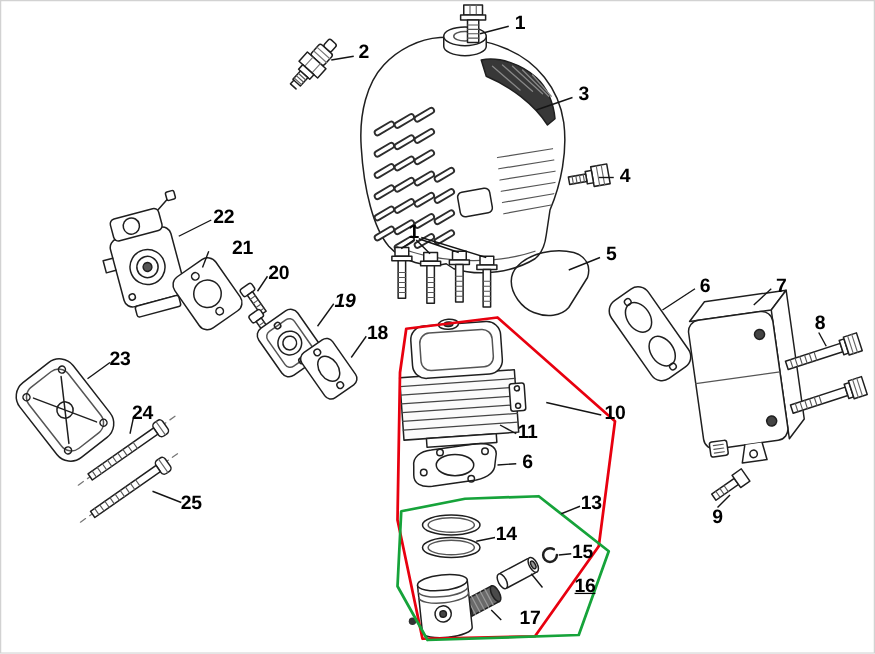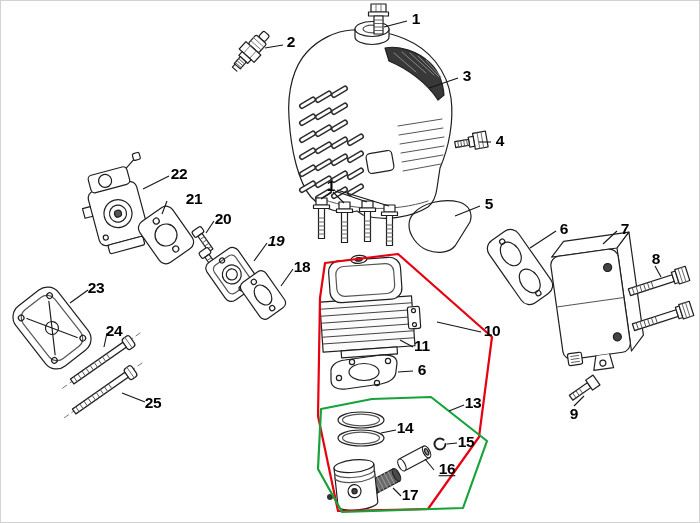--- a/index.html
+++ b/index.html
@@ -314,22 +314,22 @@
       <span class="callout" style="left: 564px; top: 229px;">6</span>
       <span class="callout" style="left: 625px; top: 229px;">7</span>
       <span class="callout" style="left: 656px; top: 259px;">8</span>
       <span class="callout" style="left: 574px; top: 414px;">9</span>
       <span class="callout" style="left: 492px; top: 331px;">10</span>
       <span class="callout" style="left: 422px; top: 346px;">11</span>
       <span class="callout" style="left: 422px; top: 370px;">6</span>
       <span class="callout" style="left: 473px; top: 403px;">13</span>
       <span class="callout" style="left: 405px; top: 428px;">14</span>
       <span class="callout" style="left: 466px; top: 442px;">15</span>
-      <span class="callout" style="left: 447px; top: 469px; text-decoration: underline;">16</span>
-      <span class="callout" style="left: 410px; top: 495px; text-align: center;">17</span>
+      <span class="callout" style="left: 468px; top: 469px; text-decoration: underline;">16</span>
+      <span class="callout" style="left: 424px; top: 495px; text-align: center;">17</span>
       <span class="callout" style="left: 302px; top: 267px;">18</span>
       <span class="callout" style="left: 276px; top: 241px; font-style: italic;">19</span>
       <span class="callout" style="left: 223px; top: 219px;">20</span>
       <span class="callout" style="left: 194px; top: 199px;">21</span>
       <span class="callout" style="left: 179px; top: 174px; text-align: center;">22</span>
       <span class="callout" style="left: 96px; top: 288px;">23</span>
       <span class="callout" style="left: 114px; top: 331px;">24</span>
       <span class="callout" style="left: 153px; top: 403px;">25</span>
     </div>
 

